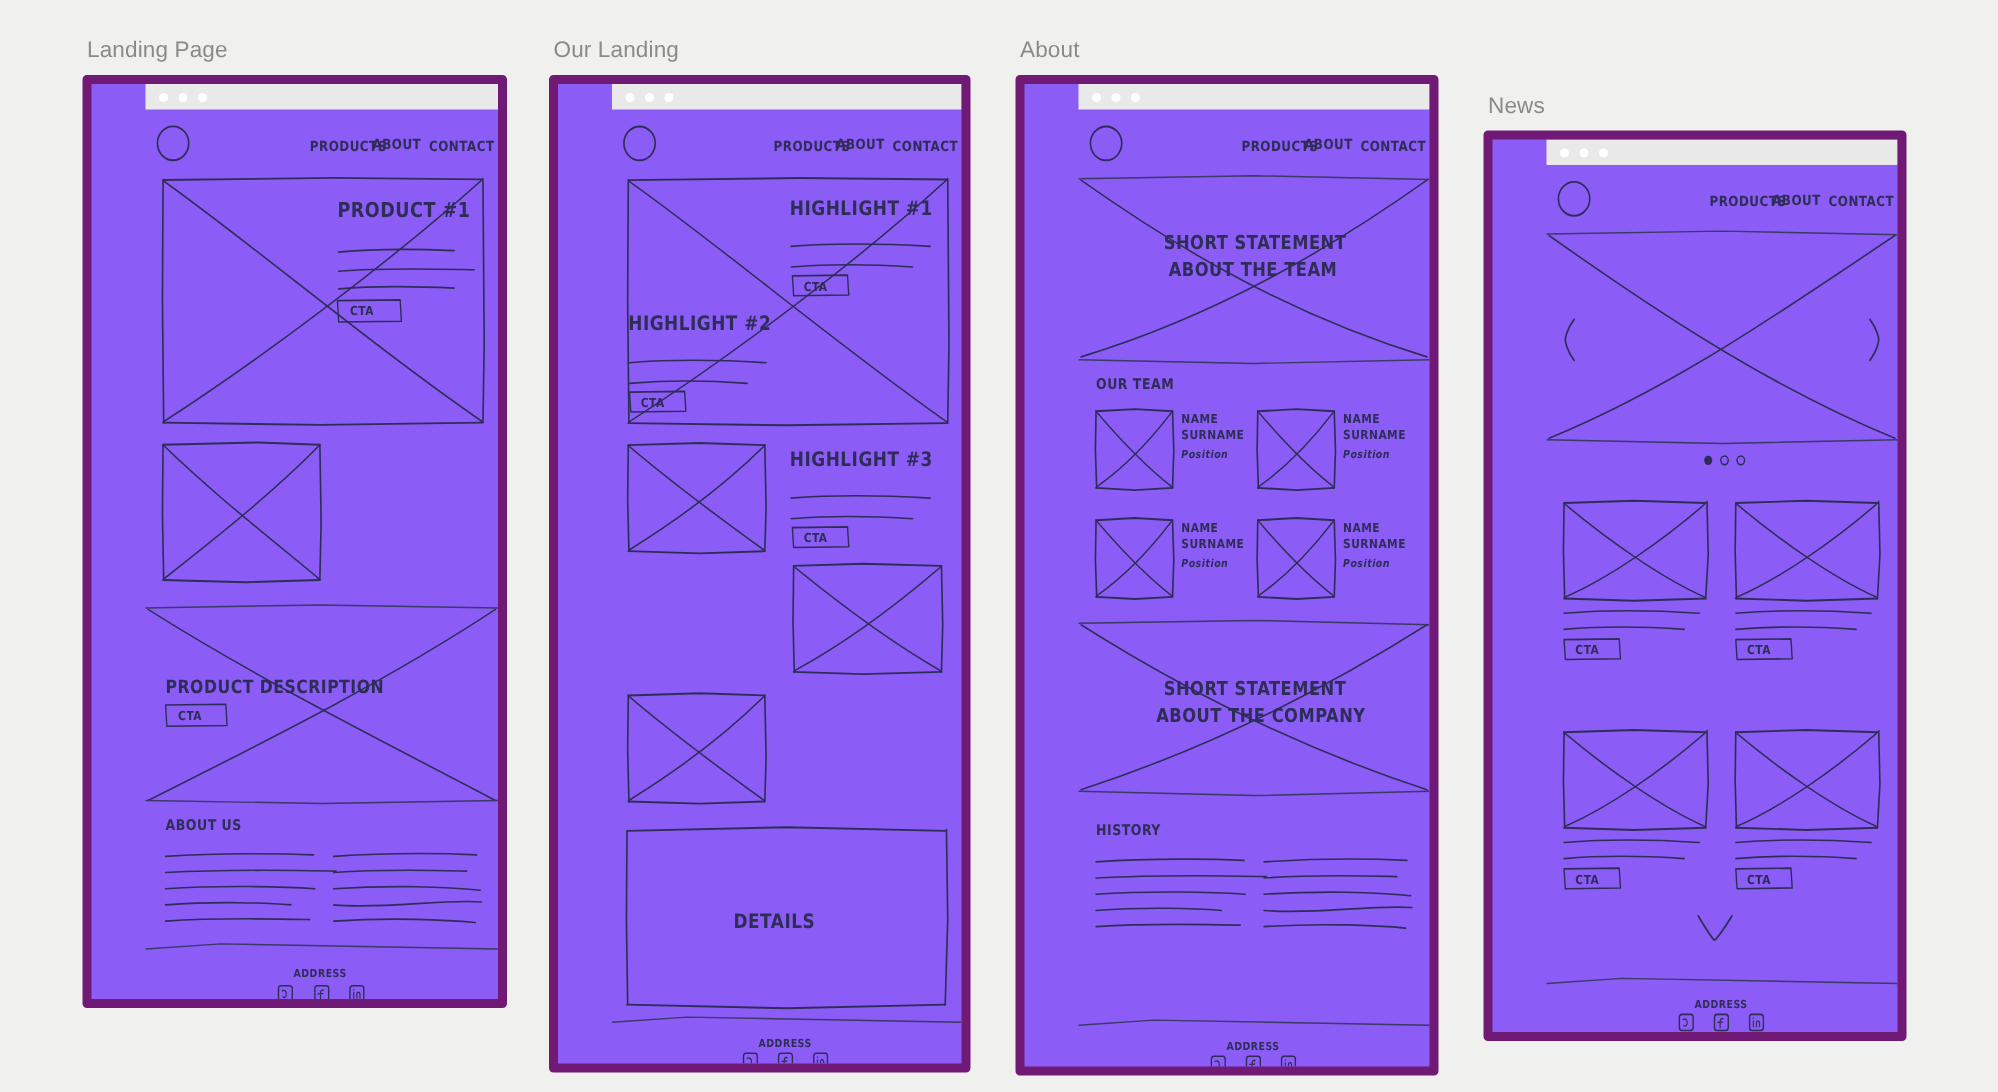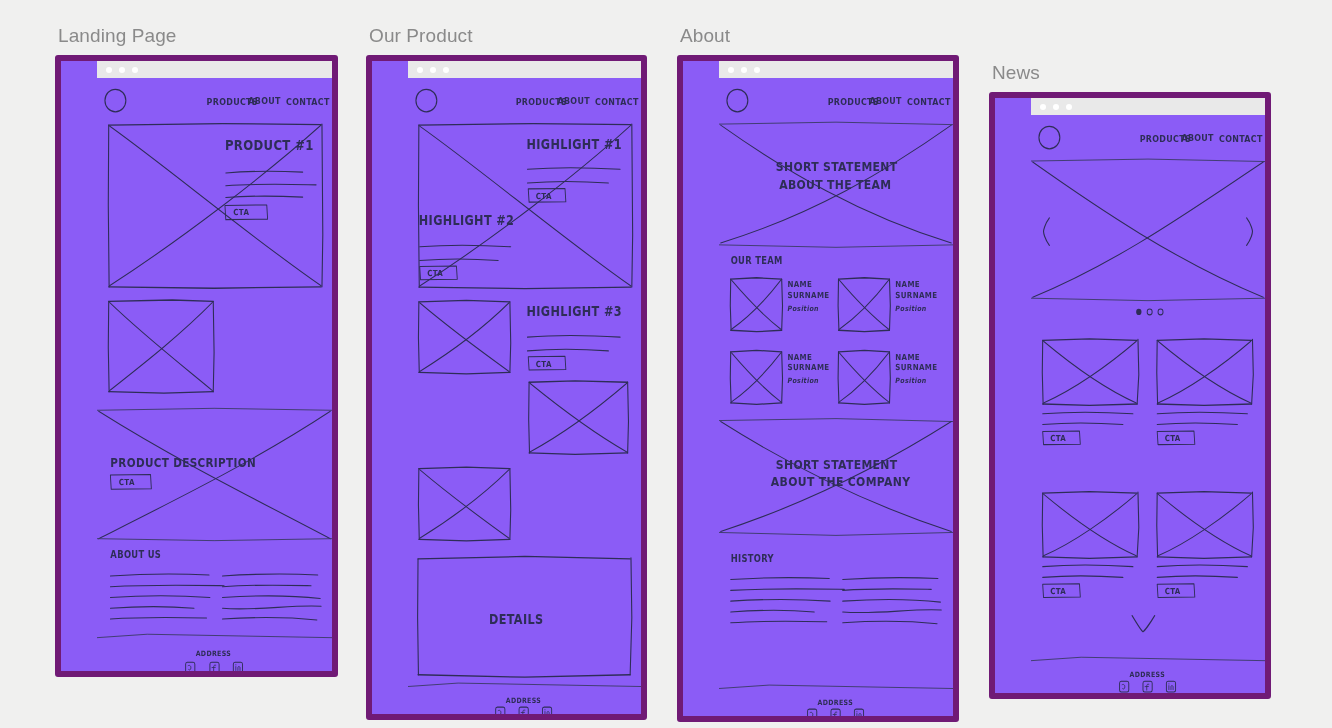--- a/index.html
+++ b/index.html
@@ -12,21 +12,21 @@
     overflow: hidden;
   }
   .board {
     position: relative;
     width: 1332px; height: 728px;
   }
 
   
   .panel { position: absolute; }
   .panel-title {
-    font-size: 19px;
+    font-size: 15px;
     color: #8a8a8a;
     font-weight: 400;
     letter-spacing: .1px;
     margin: 0 0 8px 3px;
     white-space: nowrap;
   }
   .window {
     background: #8b5cf6;
     border: 6px solid #701a75;
     border-radius: 3px;
@@ -158,21 +158,21 @@
               <rect class="ink ink-1" x="163" y="596" width="11" height="11" rx="2"></rect>
               <path class="ink ink-thin" d="M166 604.5 L166 600.5 M166 598.6 L166 598.8 M168.5 604.5 L168.5 601.5 C168.5 600 171 600 171 601.8 L171 604.5"></path>
             </g>
           </g>
         </svg>
       </div>
     </div>
   </div>
 
   <div class="panel" style="left:366px; top:25px; width:281px;">
-    <div class="panel-title">Our Product</div>
+    <div class="panel-title">Our Landing</div>
     <div class="window" style="height:665px;">
       <div class="chrome">
         <span class="dot"></span>
         <span class="dot"></span>
         <span class="dot"></span>
       </div>
       <div class="viewport">
         <svg viewBox="0 0 279 648" preserveAspectRatio="none">
           <ellipse class="ink ink-12" cx="22" cy="23" rx="12.5" ry="11.5"></ellipse>
           <text class="hand" x="129" y="28" font-size="9.5">PRODUCTS</text>

